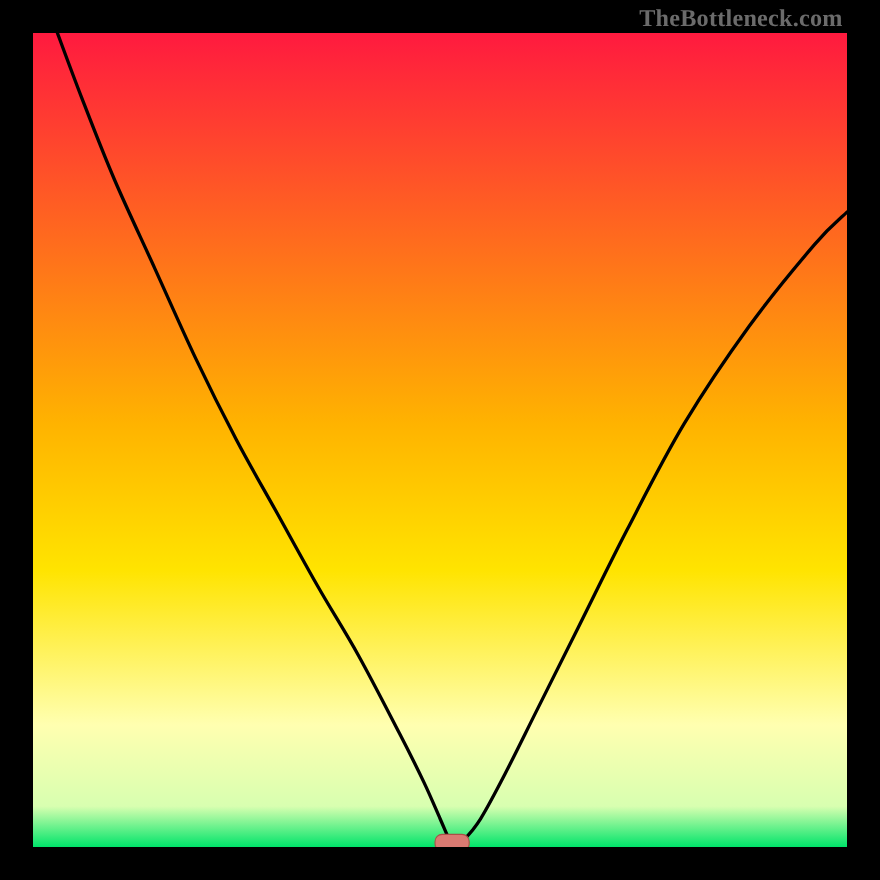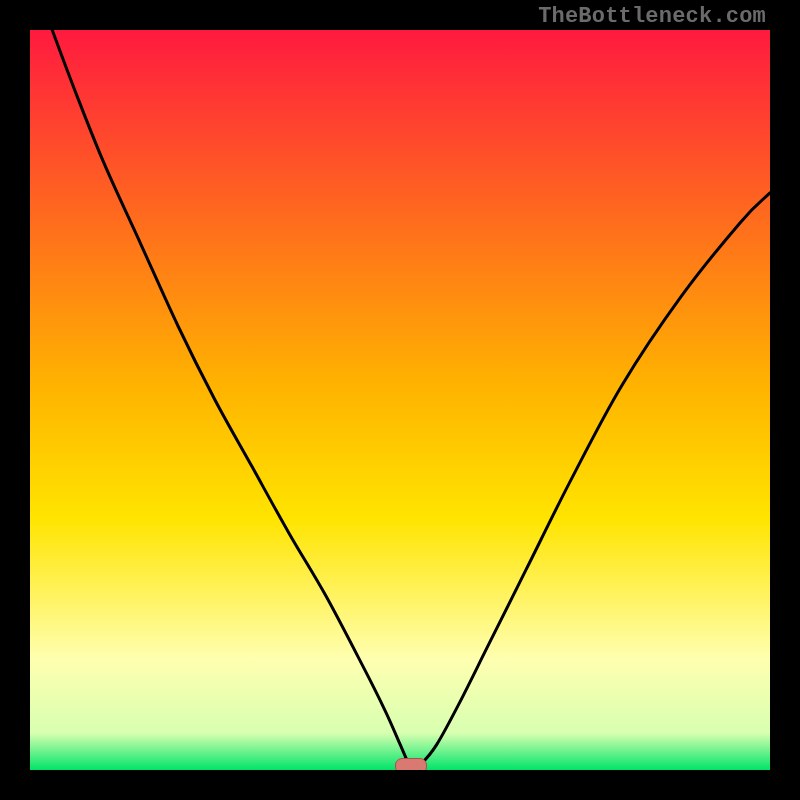--- a/index.html
+++ b/index.html
@@ -30,21 +30,21 @@
     position: absolute;
     left: 0;
     top: 0;
     width: 100%;
     height: 100%;
   }
   .watermark {
     position: absolute;
     top: 4px;
     right: 34px;
-    font-family: Liberation Mono, monospace;
+    font-family: Liberation Serif, serif;
     font-size: 22px;
     font-weight: 600;
     color: #6b6b6b;
     letter-spacing: 0.2px;
   }
   svg.curve {
     position: absolute;
     left: 0;
     top: 0;
     width: 100%;

